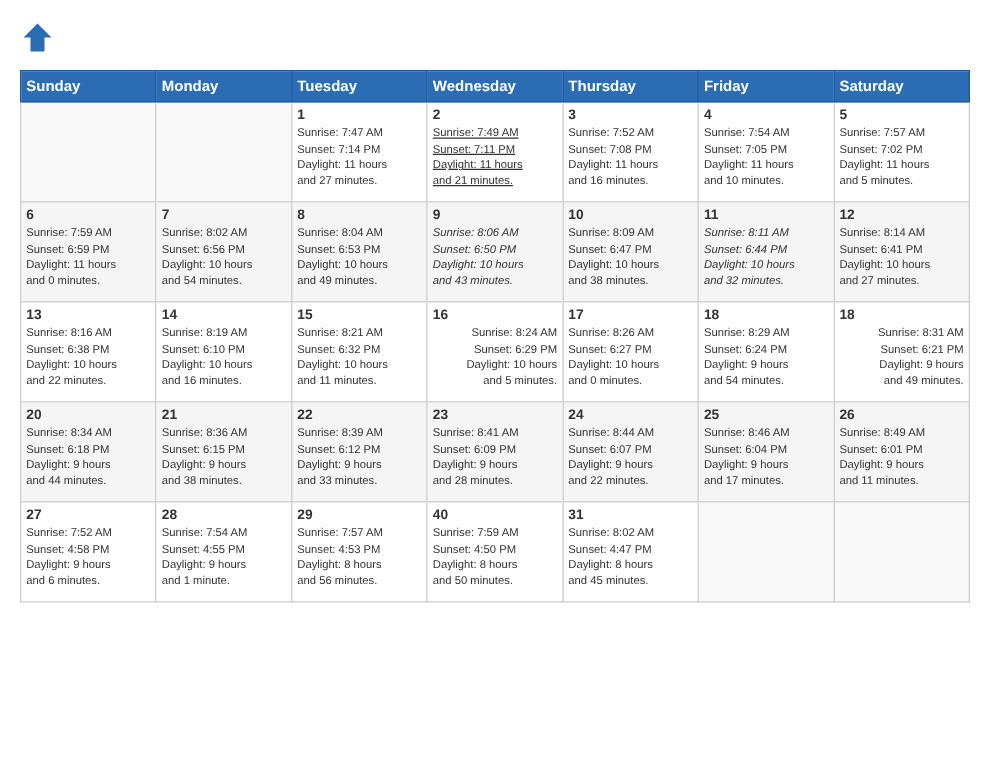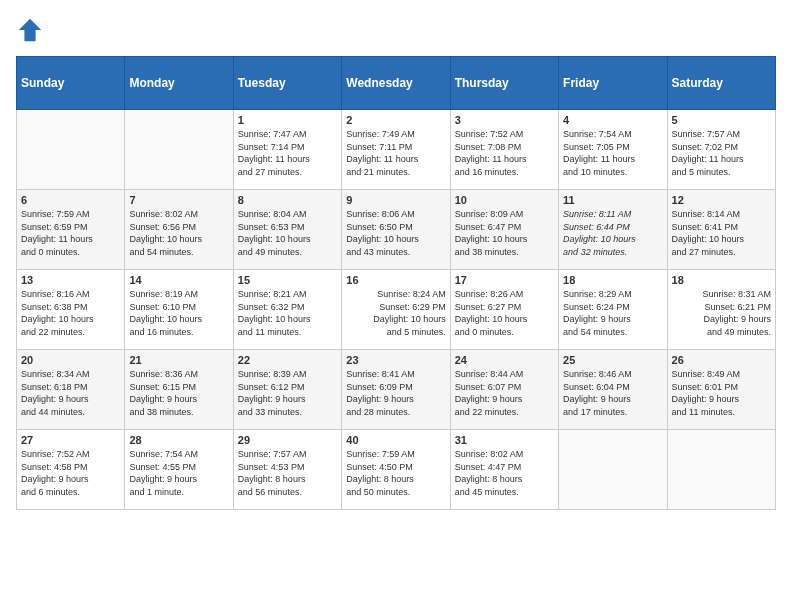--- a/index.html
+++ b/index.html
@@ -56,21 +56,21 @@
     table {
       width: 100%;
       border-collapse: collapse;
       table-layout: fixed;
     }
     thead tr th {
       background: #2a6db5;
       color: #fff;
       font-size: 12px;
       font-weight: bold;
-      padding: 19px 4px;
+      padding: 5px 4px;
       text-align: left;
       border: 1px solid #1a5a9a;
       margin-left: 16px;
     }
     tbody tr td {
       border: 1px solid #ccc;
       vertical-align: top;
       padding: 4px 4px;
       font-size: 9.5px;
       color: #333;
@@ -132,21 +132,21 @@
         <td class="empty-cell"></td>
         <td>
           <span class="day-number">1</span>
           <div class="day-info" style="white-space: pre-line;">Sunrise: 7:47 AM
 Sunset: 7:14 PM
 Daylight: 11 hours
 and 27 minutes.</div>
         </td>
         <td>
           <span class="day-number">2</span>
-          <div class="day-info" style="white-space: pre-line;">Sunrise: 7:49 AM
+          <div class="day-info" style="white-space: pre-line; text-decoration: underline;">Sunrise: 7:49 AM
 Sunset: 7:11 PM
 Daylight: 11 hours
 and 21 minutes.</div>
         </td>
         <td>
           <span class="day-number">3</span>
           <div class="day-info" style="white-space: pre-line;">Sunrise: 7:52 AM
 Sunset: 7:08 PM
 Daylight: 11 hours
 and 16 minutes.</div>
@@ -183,21 +183,21 @@
         </td>
         <td>
           <span class="day-number">8</span>
           <div class="day-info" style="white-space: pre-line;">Sunrise: 8:04 AM
 Sunset: 6:53 PM
 Daylight: 10 hours
 and 49 minutes.</div>
         </td>
         <td>
           <span class="day-number">9</span>
-          <div class="day-info" style="white-space: pre-line;">Sunrise: 8:06 AM
+          <div class="day-info" style="white-space: pre-line; font-style: italic;">Sunrise: 8:06 AM
 Sunset: 6:50 PM
 Daylight: 10 hours
 and 43 minutes.</div>
         </td>
         <td>
           <span class="day-number">10</span>
           <div class="day-info" style="white-space: pre-line;">Sunrise: 8:09 AM
 Sunset: 6:47 PM
 Daylight: 10 hours
 and 38 minutes.</div>

